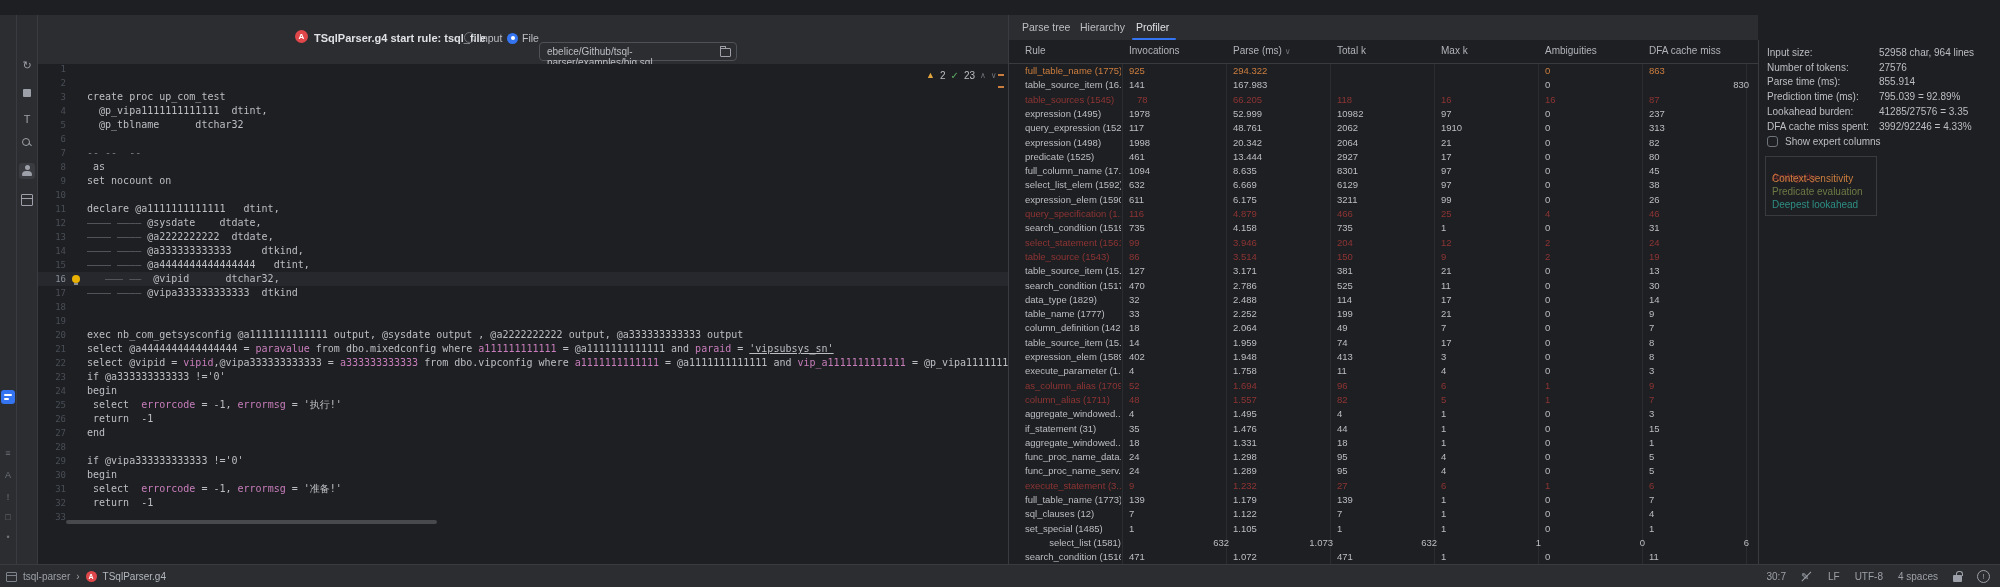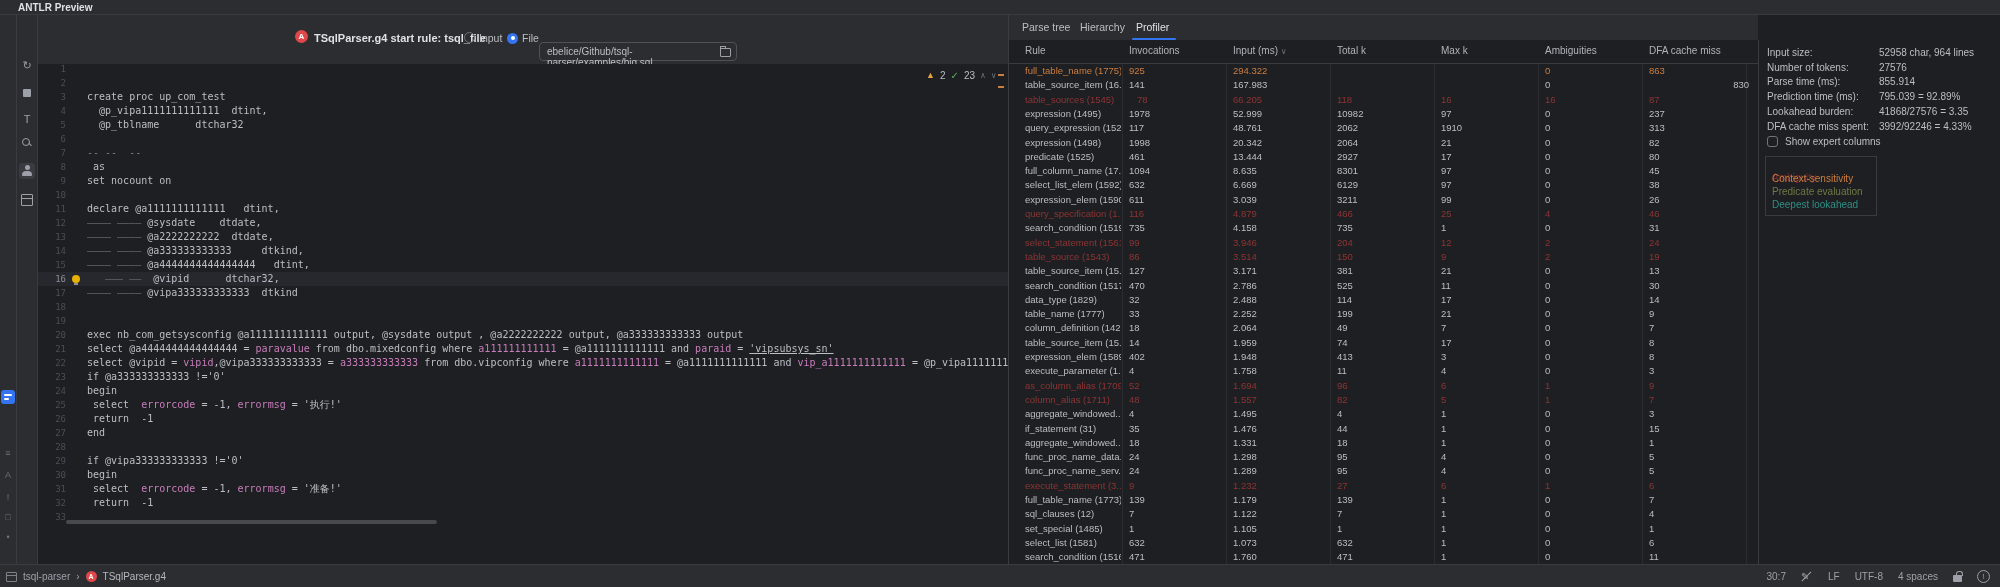--- a/index.html
+++ b/index.html
@@ -108,23 +108,20 @@
   .lock::before{content:"";position:absolute;left:3px;top:-4px;width:5px;height:4px;border:1.3px solid #9da0a8;border-bottom:none;
                 border-radius:3px 3px 0 0;}
   .infoc{display:inline-block;width:11px;height:11px;border:1px solid #9da0a8;border-radius:50%;text-align:center;
          line-height:11px;font-size:8px;color:#9da0a8;}
 </style>
 </head>
 <body>
 
 <div id="root">
 
-  <div class="titlebar">
-    <span>ANTLR Preview</span>
-  </div>
 
   <div class="stripe">
     <div class="stripe-active">
         <i class="bar"></i>
         <i class="bar b2"></i>
       </div>
     <div id="stripe-icons">
         <div class="stripe-ico" style="top: 433px;">≡</div>
         <div class="stripe-ico" style="top: 455px;">A</div>
         <div class="stripe-ico" style="top: 477px;">!</div>
@@ -300,21 +297,21 @@
           <span style="left: 120px; width: 100px;">632</span>
           <span style="left: 224px; width: 100px;">6.669</span>
           <span style="left: 328px; width: 100px;">6129</span>
           <span style="left: 432px; width: 100px;">97</span>
           <span style="left: 536px; width: 100px;">0</span>
           <span style="left: 640px; width: 100px;">38</span>
         </div>
         <div class="prow n" style="top: 152.7px;">
           <span style="left: 16px; width: 96px;">expression_elem (1590)</span>
           <span style="left: 120px; width: 100px;">611</span>
-          <span style="left: 224px; width: 100px;">3.039</span>
+          <span style="left: 224px; width: 100px;">6.175</span>
           <span style="left: 328px; width: 100px;">3211</span>
           <span style="left: 432px; width: 100px;">99</span>
           <span style="left: 536px; width: 100px;">0</span>
           <span style="left: 640px; width: 100px;">26</span>
         </div>
         <div class="prow r" style="top: 167px;">
           <span style="left: 16px; width: 96px;">query_specification (1...</span>
           <span style="left: 120px; width: 100px;">116</span>
           <span style="left: 224px; width: 100px;">4.879</span>
           <span style="left: 328px; width: 100px;">466</span>
@@ -513,43 +510,43 @@
         </div>
         <div class="prow n" style="top: 481.6px;">
           <span style="left: 16px; width: 96px;">set_special (1485)</span>
           <span style="left: 120px; width: 100px;">1</span>
           <span style="left: 224px; width: 100px;">1.105</span>
           <span style="left: 328px; width: 100px;">1</span>
           <span style="left: 432px; width: 100px;">1</span>
           <span style="left: 536px; width: 100px;">0</span>
           <span style="left: 640px; width: 100px;">1</span>
         </div>
-        <div class="prow n" style="top: 495.9px;">
+        <div class="prow n" style="top: 495.9px; text-align: right;">
           <span style="left: 16px; width: 96px;">select_list (1581)</span>
           <span style="left: 120px; width: 100px;">632</span>
           <span style="left: 224px; width: 100px;">1.073</span>
           <span style="left: 328px; width: 100px;">632</span>
           <span style="left: 432px; width: 100px;">1</span>
           <span style="left: 536px; width: 100px;">0</span>
           <span style="left: 640px; width: 100px;">6</span>
         </div>
         <div class="prow n" style="top: 510.2px;">
           <span style="left: 16px; width: 96px;">search_condition (1516)</span>
           <span style="left: 120px; width: 100px;">471</span>
-          <span style="left: 224px; width: 100px;">1.760</span>
+          <span style="left: 224px; width: 100px;">1.072</span>
           <span style="left: 328px; width: 100px;">471</span>
           <span style="left: 432px; width: 100px;">1</span>
           <span style="left: 536px; width: 100px;">0</span>
           <span style="left: 640px; width: 100px;">11</span>
         </div>
       </div>
     <div class="phead" style="background:#1e1f22">
       <span class="phc" style="left:16px">Rule</span>
       <span class="phc" style="left:120px">Invocations</span>
-      <span class="phc" style="left:224px"><span>Input (ms)</span> <span class="chev">∨</span></span>
+      <span class="phc" style="left:224px"><span>Parse (ms)</span> <span class="chev">∨</span></span>
       <span class="phc" style="left:328px">Total k</span>
       <span class="phc" style="left:432px">Max k</span>
       <span class="phc" style="left:536px">Ambiguities</span>
       <span class="phc" style="left:640px">DFA cache miss</span>
     </div>
   </div>
 
 
   <div class="vline" style="left:1758px;top:40px;height:524px"></div>
   <div class="stats">
@@ -565,21 +562,21 @@
         <div class="stat-row" style="top: 36.4px;">
           <span class="lb">Parse time (ms):</span>
           <span class="vl">855.914</span>
         </div>
         <div class="stat-row" style="top: 51.1px;">
           <span class="lb">Prediction time (ms):</span>
           <span class="vl">795.039 = 92.89%</span>
         </div>
         <div class="stat-row" style="top: 65.8px;">
           <span class="lb">Lookahead burden:</span>
-          <span class="vl">41868/27576 = 3.35</span>
+          <span class="vl">41285/27576 = 3.35</span>
         </div>
         <div class="stat-row" style="top: 80.5px;">
           <span class="lb">DFA cache miss spent:</span>
           <span class="vl">3992/92246 = 4.33%</span>
         </div>
       </div>
     <div class="chkbox"></div>
     <div class="chklabel">Show expert columns</div>
     <div class="legend">
         <div id="legend-rows">

